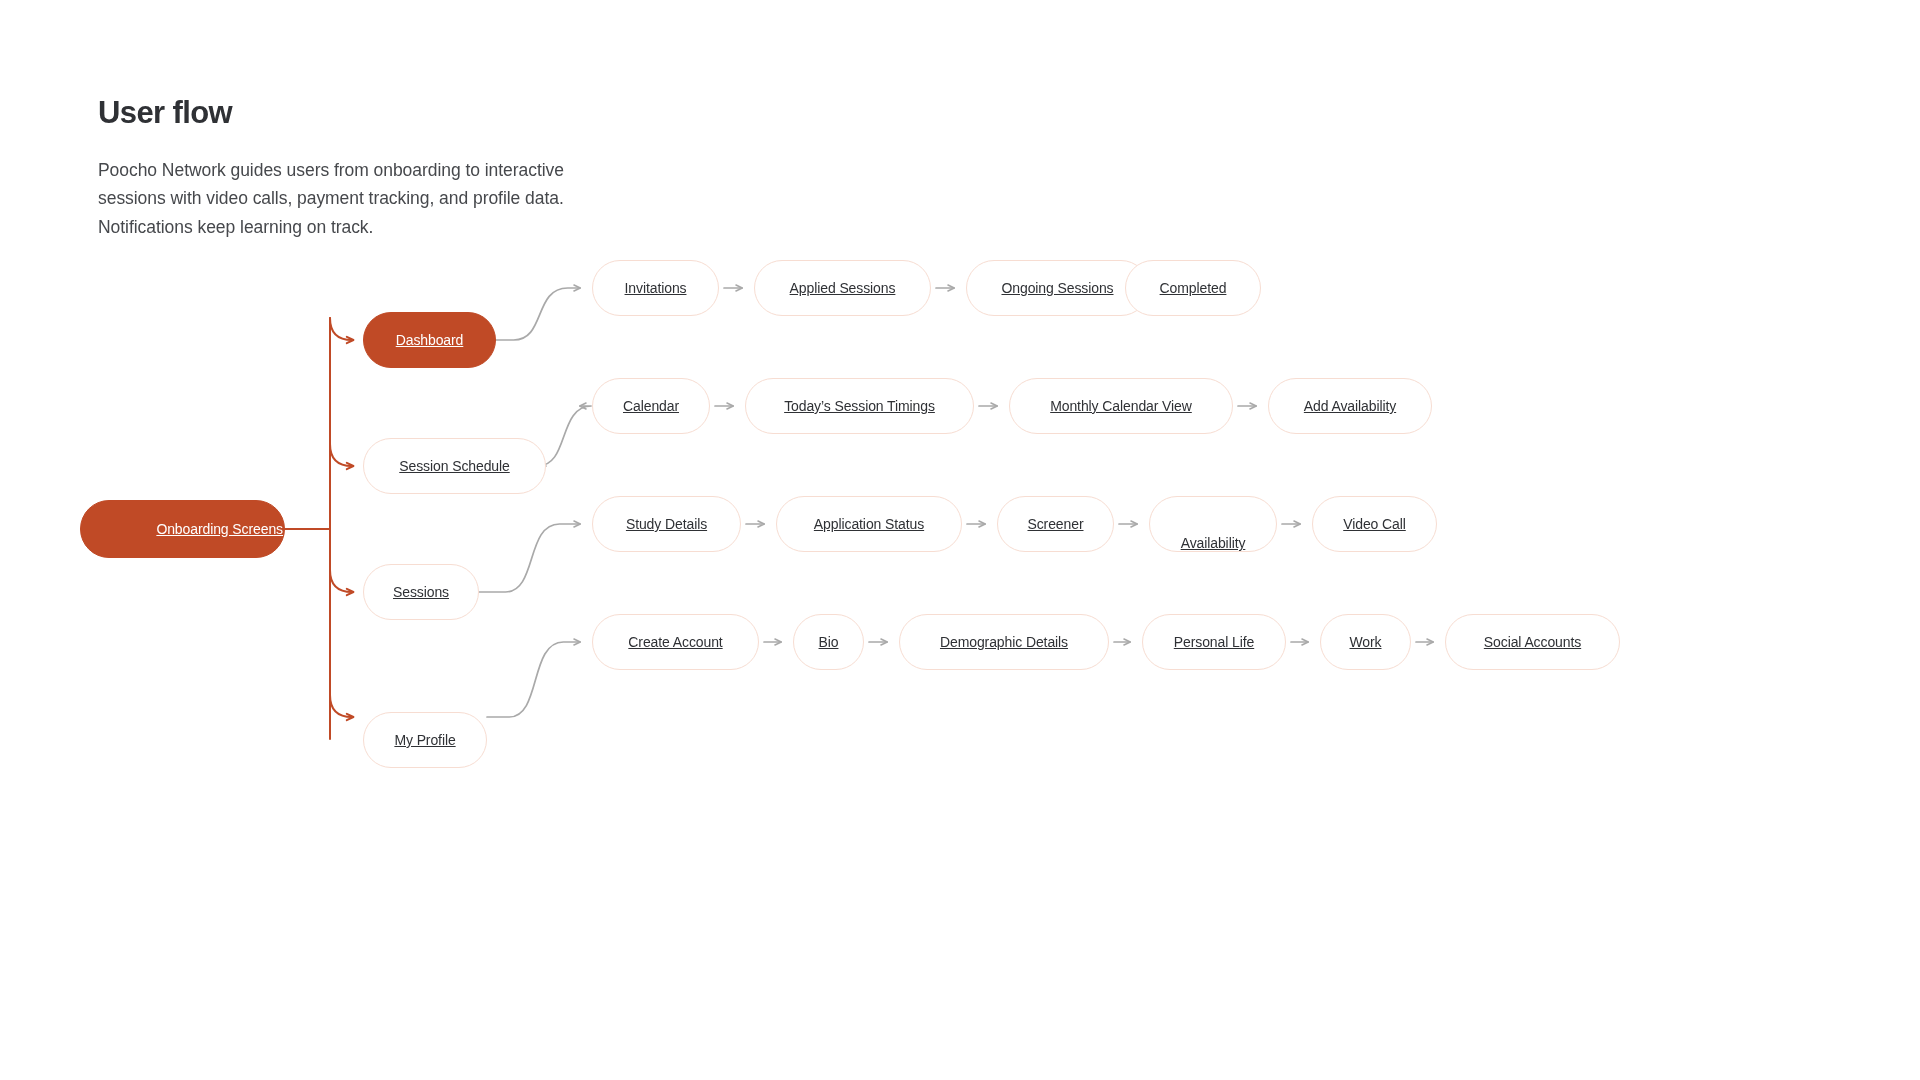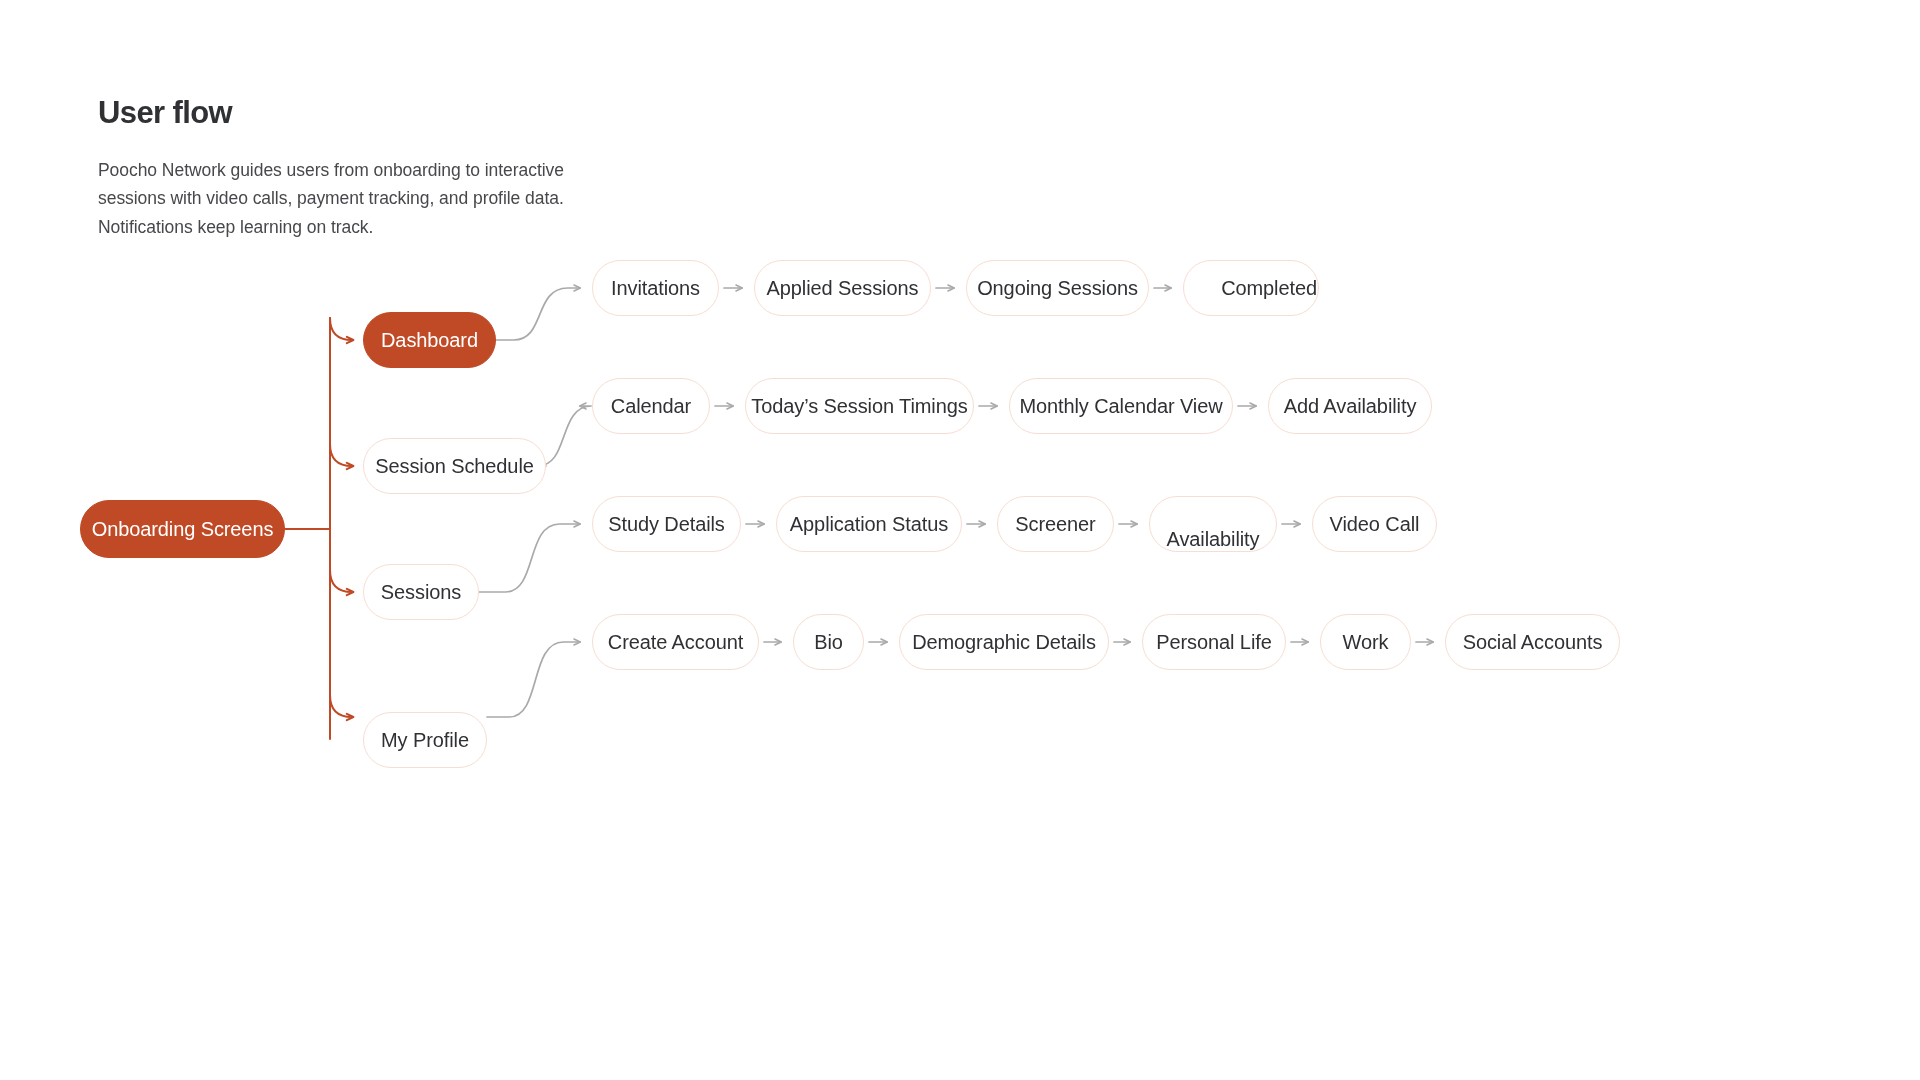--- a/index.html
+++ b/index.html
@@ -60,36 +60,38 @@
   }
 
   
   .node {
     position: absolute;
     display: flex;
     align-items: center;
     justify-content: center;
     box-sizing: border-box;
     border-radius: 999px;
-    font-size: 20px;
+    font-size: 14px;
     letter-spacing: -0.1px;
     white-space: nowrap;
     background: #ffffff;
     border: 1.6px solid #f7ddd2;
     color: #2f3135;
     height: 56px;
     padding: 0 1px;
+    text-decoration: underline;
   }
   .node.primary {
     background: #c04a26;
     border-color: #c04a26;
     color: #ffffff;
   }
   .node.root {
     height: 58px;
+    justify-content: flex-end;
   }
   .node.branch {
     height: 56px;
   }
 </style>
 </head>
 <body>
 
 <div id="canvas">
 
@@ -147,21 +149,21 @@
       </div>
       <div class="node step" style="left: 592px; top: 260px; width: 127px; height: 56px;">
         <span>Invitations</span>
       </div>
       <div class="node step" style="left: 754px; top: 260px; width: 177px; height: 56px;">
         <span>Applied Sessions</span>
       </div>
       <div class="node step" style="left: 966px; top: 260px; width: 183px; height: 56px;">
         <span>Ongoing Sessions</span>
       </div>
-      <div class="node step" style="left: 1183px; top: 260px; width: 136px; height: 56px; justify-content: flex-end;">
+      <div class="node step" style="left: 1125px; top: 260px; width: 136px; height: 56px;">
         <span>Completed</span>
       </div>
       <div class="node branch" style="left: 363px; top: 438px; width: 183px; height: 56px;">
         <span>Session Schedule</span>
       </div>
       <div class="node step" style="left: 592px; top: 378px; width: 118px; height: 56px;">
         <span>Calendar</span>
       </div>
       <div class="node step" style="left: 745px; top: 378px; width: 229px; height: 56px;">
         <span>Today’s Session Timings</span>

